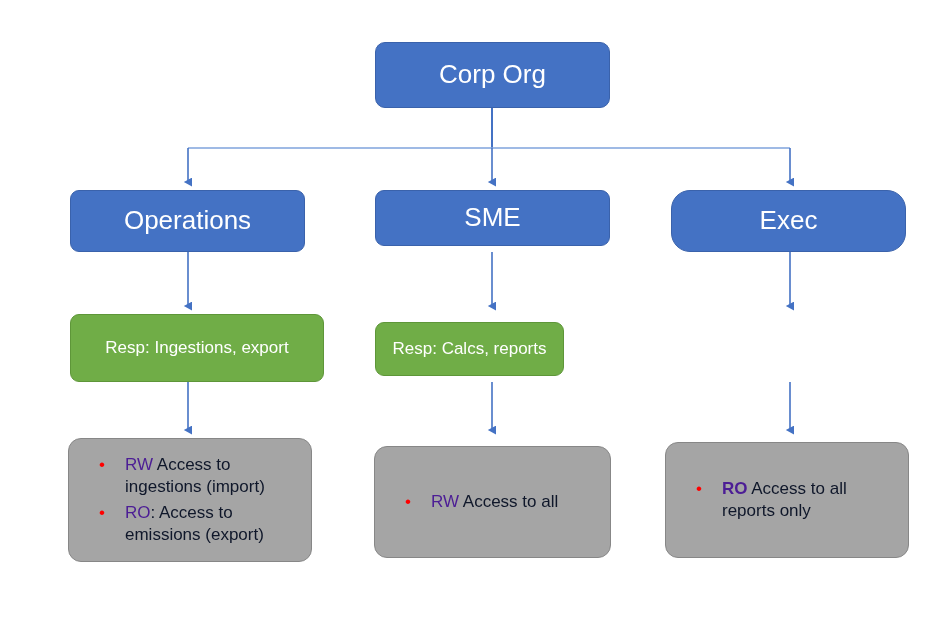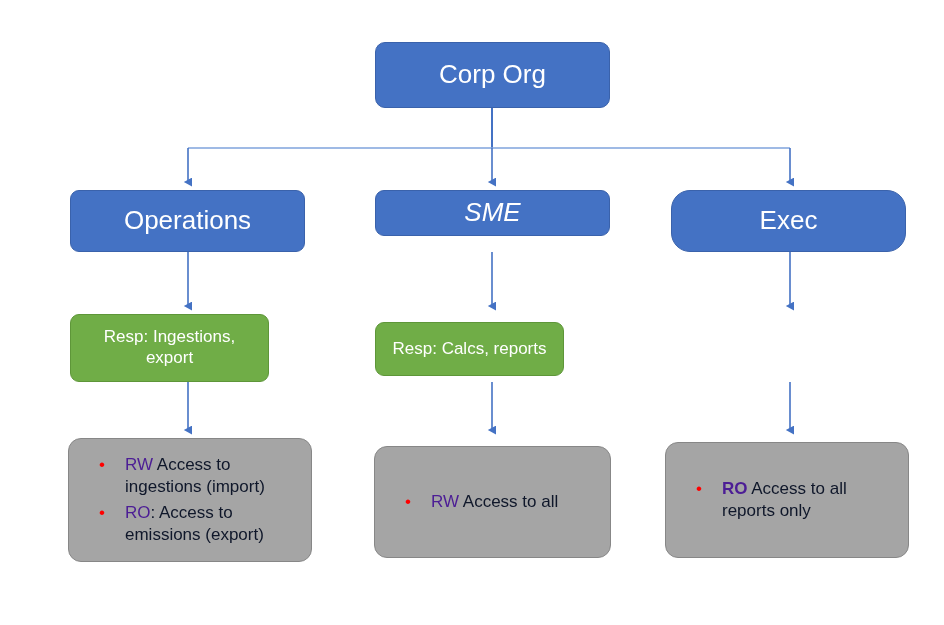--- a/index.html
+++ b/index.html
@@ -127,28 +127,28 @@
     <path d="M 790 382 L 790 430" stroke="#4472C4" stroke-width="1.6" fill="none" marker-end="url(#arrowhead)"></path>
   </svg>
 
   <div class="node node-blue root" style="left:375px; top:42px; width:235px; height:66px;">
     <span class="node-label">Corp Org</span>
   </div>
 
   <div class="node node-blue" style="left:70px; top:190px; width:235px; height:62px;">
     <span class="node-label">Operations</span>
   </div>
-  <div class="node node-blue" style="left:375px; top:190px; width:235px; height:46px;font-style:italic;">
+  <div class="node node-blue" style="left:375px; top:190px; width:235px; height:56px;">
     <span class="node-label">SME</span>
   </div>
   <div class="node node-blue" style="left:671px; top:190px; width:235px; height:62px;border-radius:19px;">
     <span class="node-label">Exec</span>
   </div>
 
-  <div class="node node-green" style="left:70px; top:314px; width:199px; height:68px;">
+  <div class="node node-green" style="left:70px; top:314px; width:254px; height:68px;">
     <span class="node-label">Resp: Ingestions, export</span>
   </div>
   <div class="node node-green" style="left:375px; top:322px; width:189px; height:54px;">
     <span class="node-label">Resp: Calcs, reports</span>
   </div>
 
   <div class="node node-gray" style="left:68px; top:438px; width:244px; height:124px;">
     <ul class="bullet-list">
         <li class="bullet-item"><span class="bullet-dot">•</span><span class="tag">RW</span><span class="bullet-text"> Access to ingestions (import)</span></li>
         <li class="bullet-item"><span class="bullet-dot">•</span><span class="tag">RO</span><span class="bullet-text">: Access to emissions (export)</span></li>

